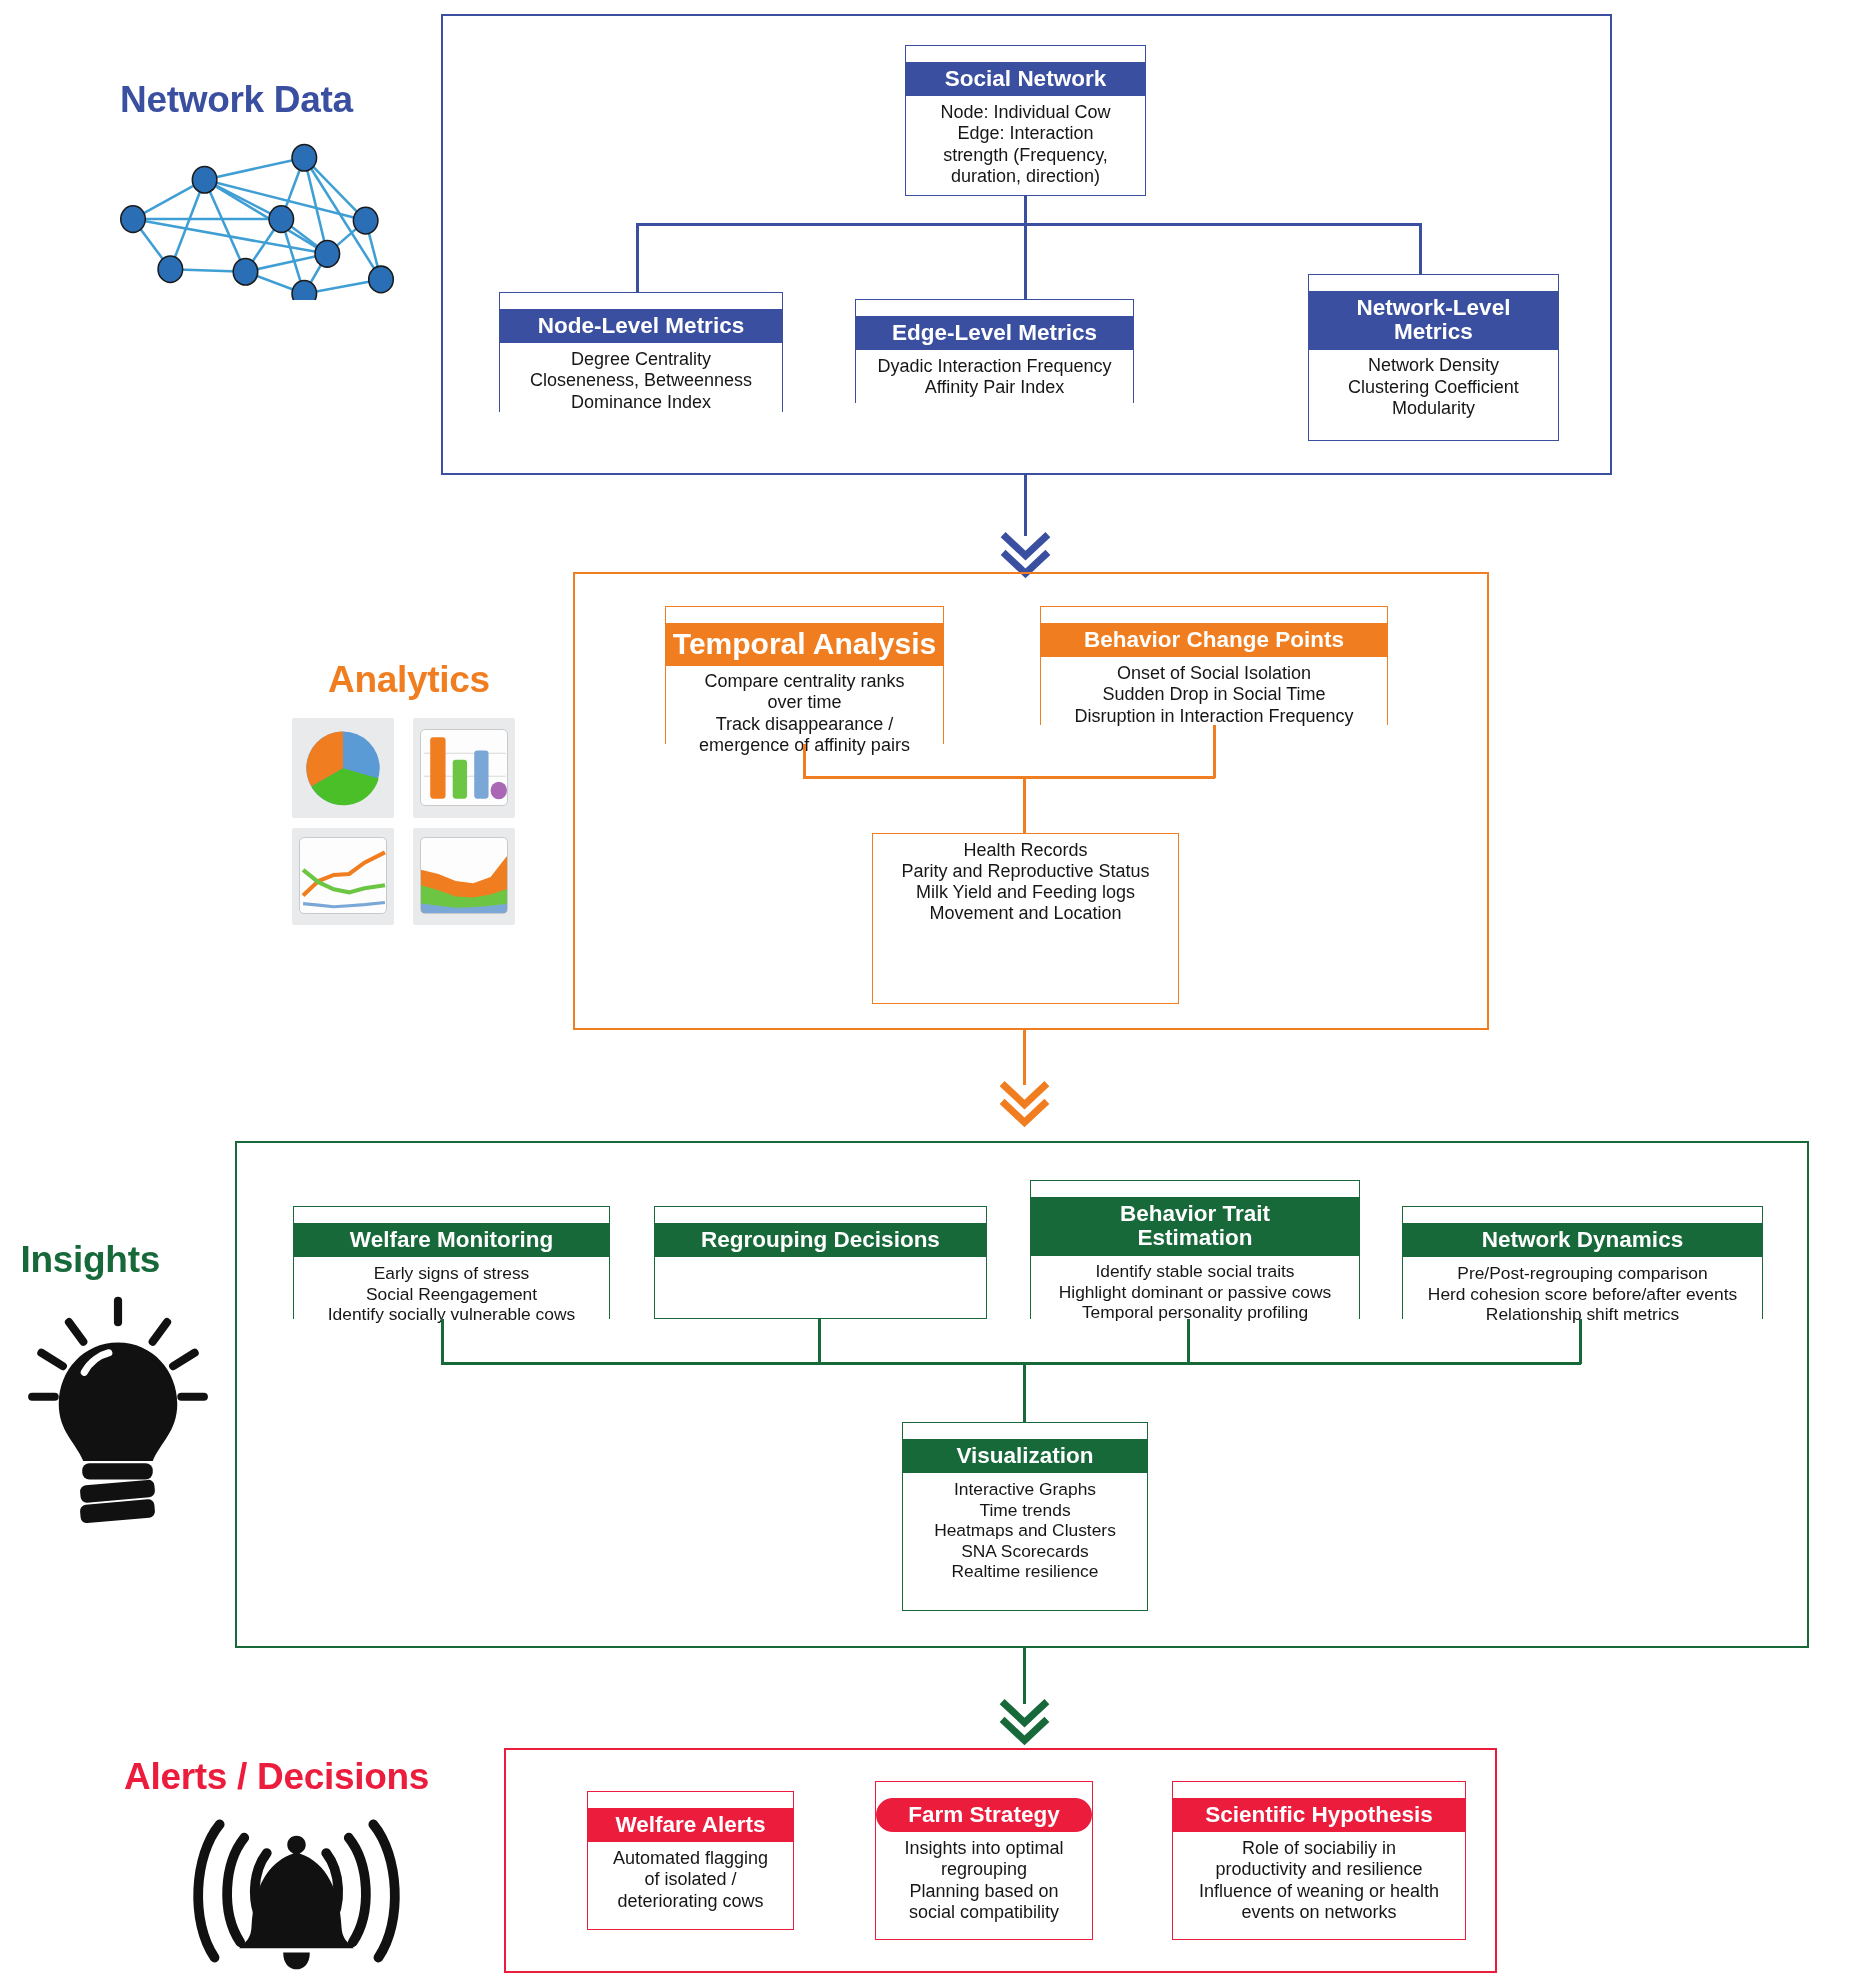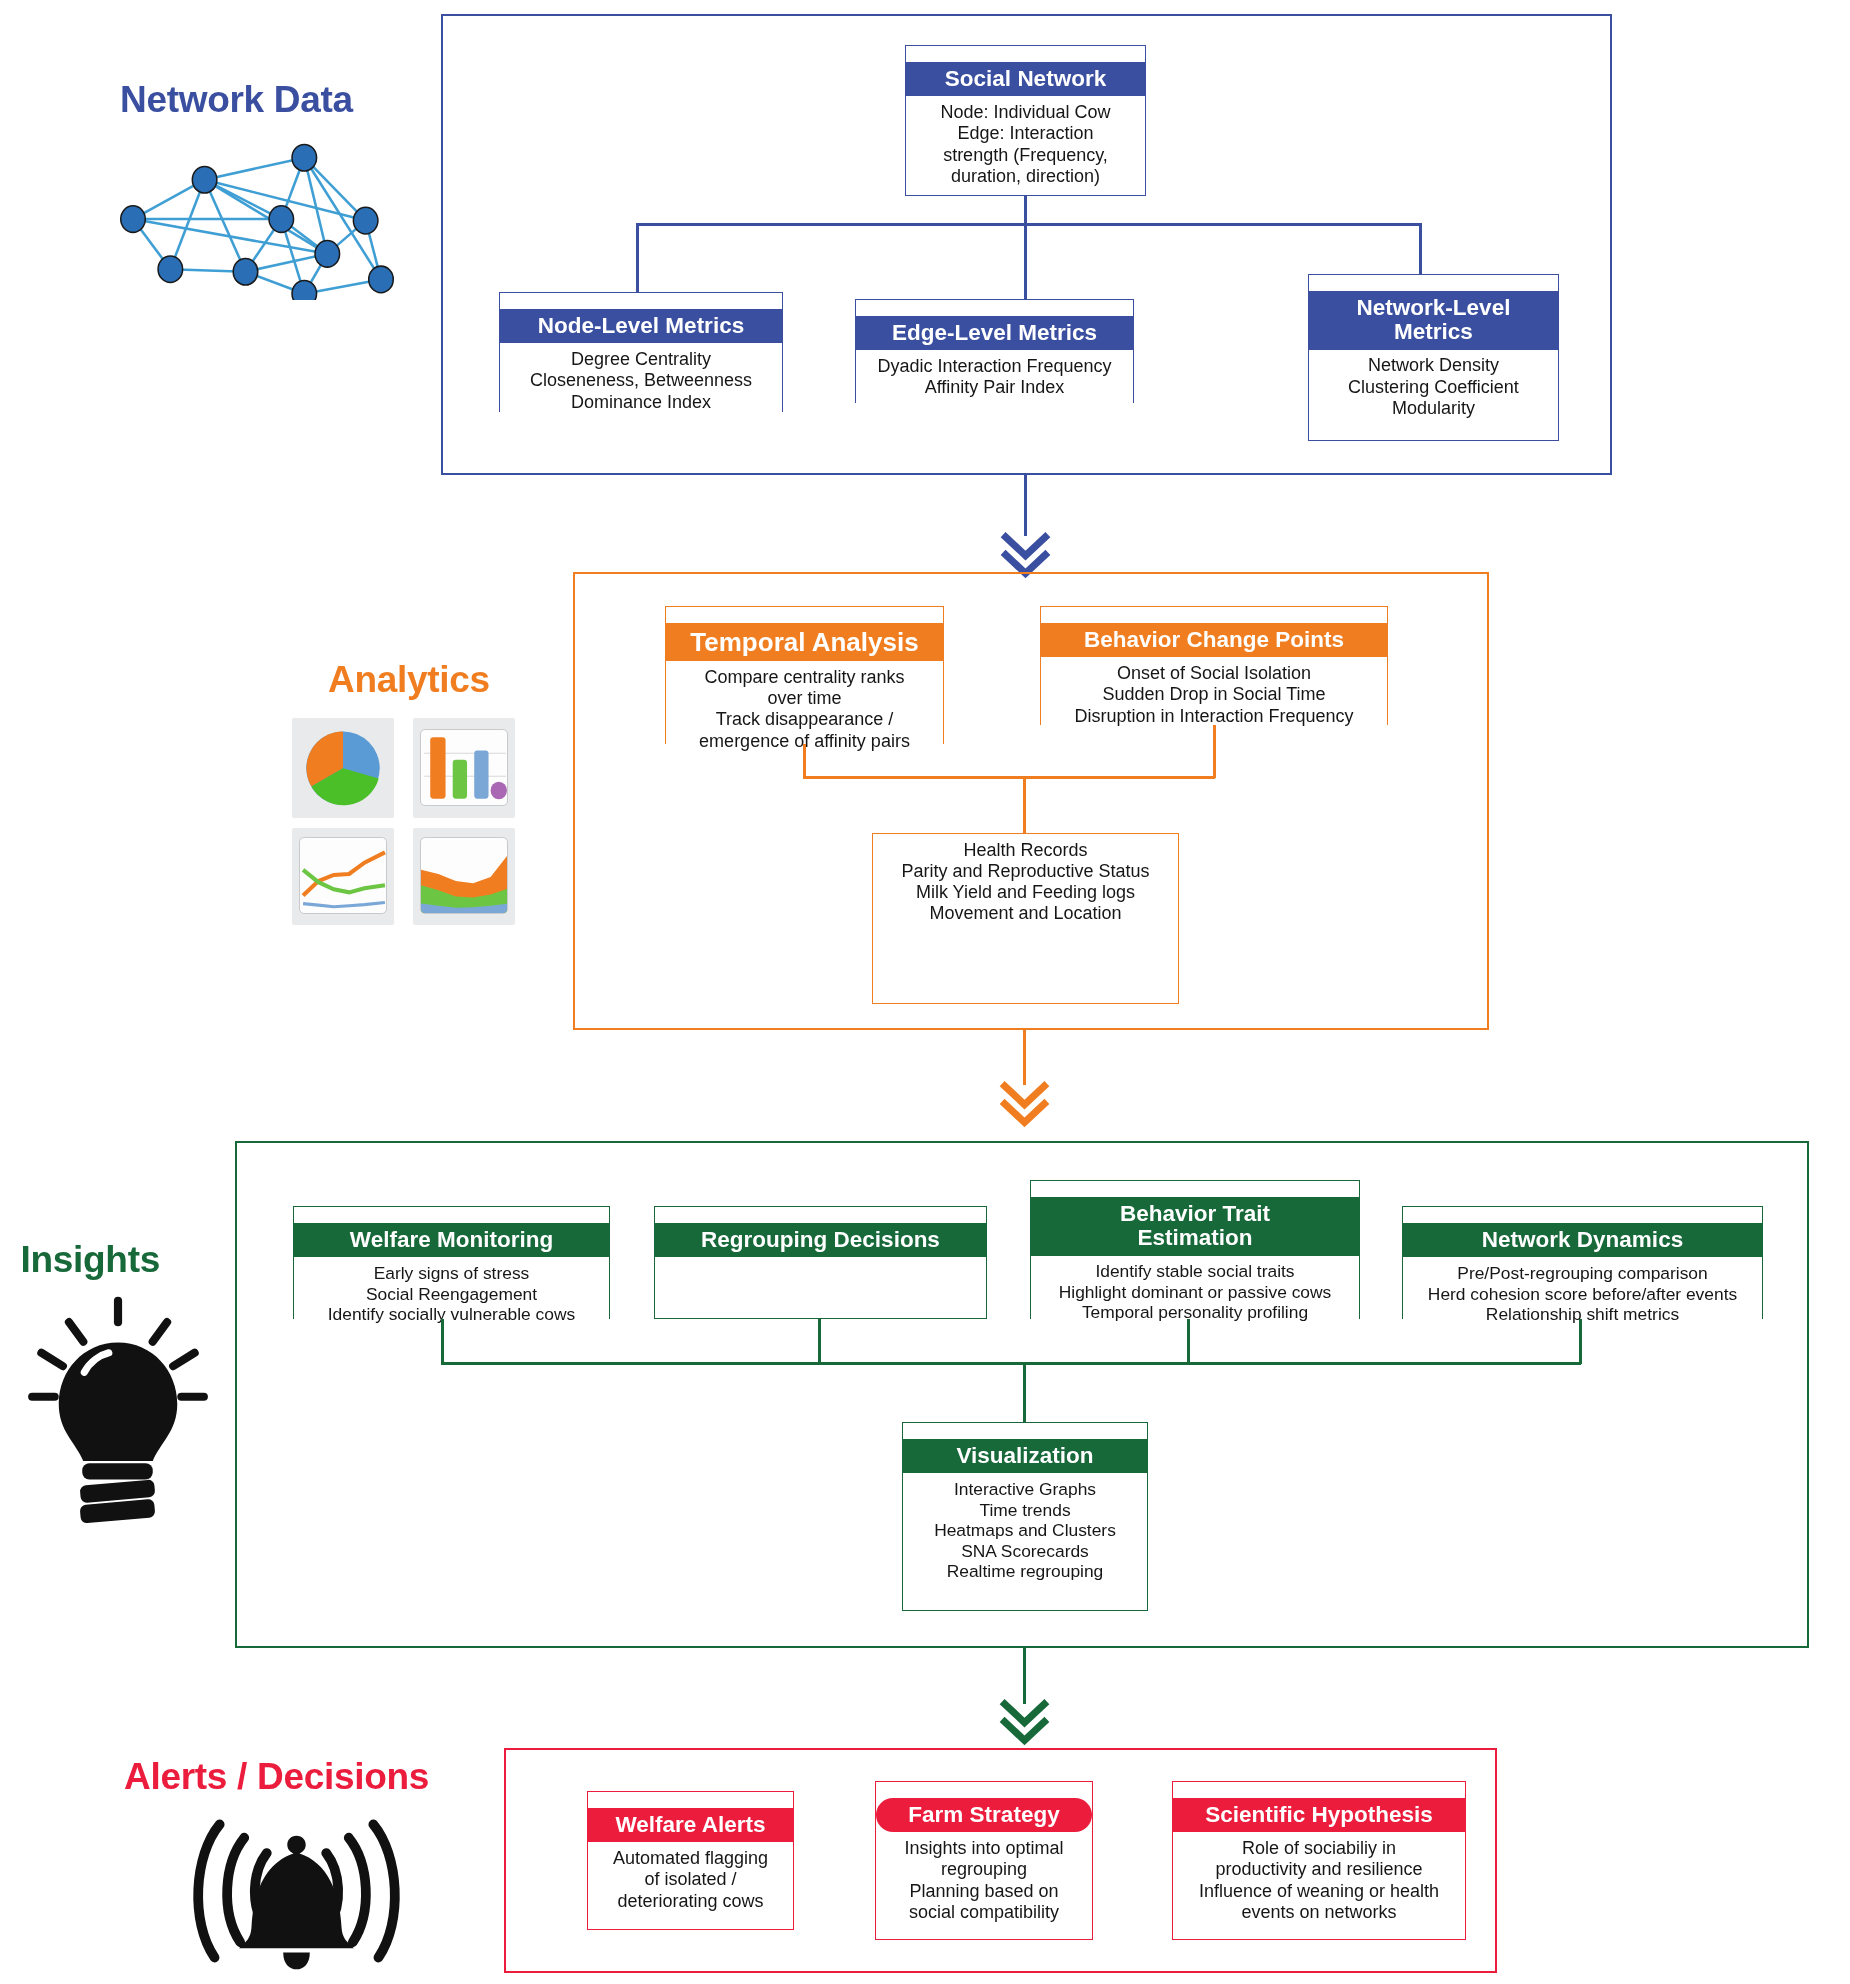--- a/index.html
+++ b/index.html
@@ -229,21 +229,21 @@
         <svg width="88" height="77" viewBox="0 0 172 150">
           <path d="M0,62 L34,70 L68,84 L102,88 L136,76 L172,30 L172,150 L0,150 Z" fill="#f07e20"></path>
           <path d="M0,92 L34,102 L68,114 L102,116 L136,110 L172,98 L172,150 L0,150 Z" fill="#6cc644"></path>
           <path d="M0,128 L34,132 L68,136 L102,135 L136,132 L172,128 L172,150 L0,150 Z" fill="#7ba7d7"></path>
         </svg>
       </div>
     </div>
   </div>
 
   <div class="node orange" style="left:665px; top:606px; width:279px; height:138px;">
-    <div class="head" style="font-size:26px;">Temporal Analysis</div>
+    <div class="head" style="font-size:30px;">Temporal Analysis</div>
     <div class="body" style="font-size:18px;">
       <div>Compare centrality ranks</div>
       <div>over time</div>
       <div>Track disappearance /</div>
       <div>emergence of affinity pairs</div>
     </div>
   </div>
 
   <div class="node orange" style="left:1040px; top:606px; width:348px; height:119px;">
     <div class="head" style="font-size:22.5px;">Behavior Change Points</div>
@@ -338,21 +338,21 @@
   <div class="ln h c-green" style="left:441px; top:1362px; width:1140px;"></div>
   <div class="ln v c-green" style="left:1023px; top:1362px; height:60px;"></div>
 
   <div class="node green" style="left:902px; top:1422px; width:246px; height:189px;">
     <div class="head" style="font-size:22.5px;">Visualization</div>
     <div class="body" style="font-size:17.4px;">
       <div>Interactive Graphs</div>
       <div>Time trends</div>
       <div>Heatmaps and Clusters</div>
       <div>SNA Scorecards</div>
-      <div>Realtime regrouping</div>
+      <div>Realtime resilience</div>
     </div>
   </div>
 
   <div class="ln v c-green" style="left:1023px; top:1648px; height:56px;"></div>
   <svg class="arrow" style="left:997px; top:1699px;" width="56" height="46" viewBox="0 0 110 90">
     <polyline points="10,5 54,46 98,5" fill="none" stroke="#17693a" stroke-width="14"></polyline>
     <polyline points="10,40 54,81 98,40" fill="none" stroke="#17693a" stroke-width="14"></polyline>
   </svg>
 
   <div class="stage-frame frame-red" style="left:504px; top:1748px; width:993px; height:225px;"></div>

